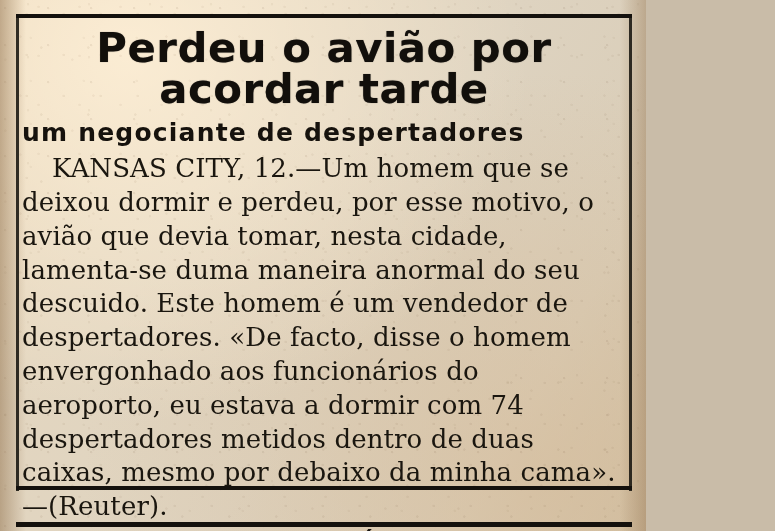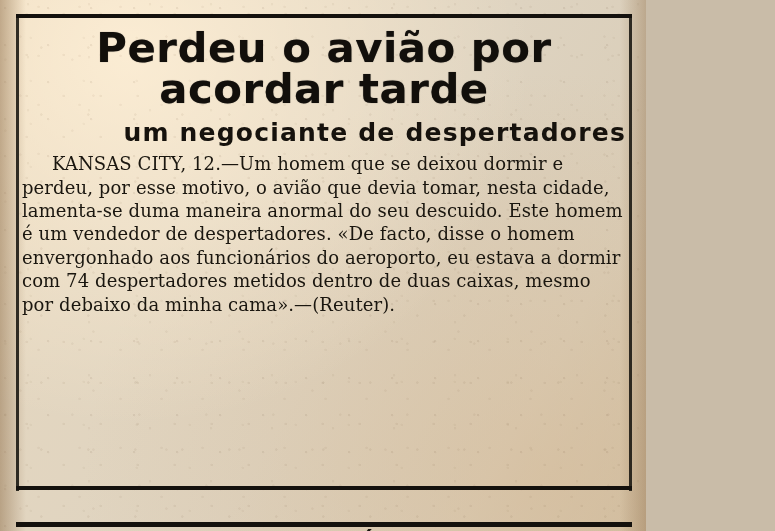--- a/index.html
+++ b/index.html
@@ -97,27 +97,27 @@
     text-shadow: 0 0 1px rgba(0,0,0,0.45);
   }
 
   #subheadline {
     font-family: "DejaVu Sans", sans-serif;
     font-weight: bold;
     font-size: 25px;
     line-height: 1.05;
     letter-spacing: 1.2px;
     color: #16120d;
-    text-align: right;
+    text-align: left;
     margin: 10px 0 6px 0;
   }
 
   #body-text {
     font-family: "DejaVu Serif", serif;
-    font-size: 18px;
+    font-size: 26px;
     line-height: 1.30;
     color: #1a160f;
     text-align: justify;
     letter-spacing: 0.1px;
   }
   #body-text p { margin: 0; text-align: justify; }
   #body-text p:last-child { text-align: left; }
   #first-line-indent { display: inline-block; width: 30px; }
 
   

